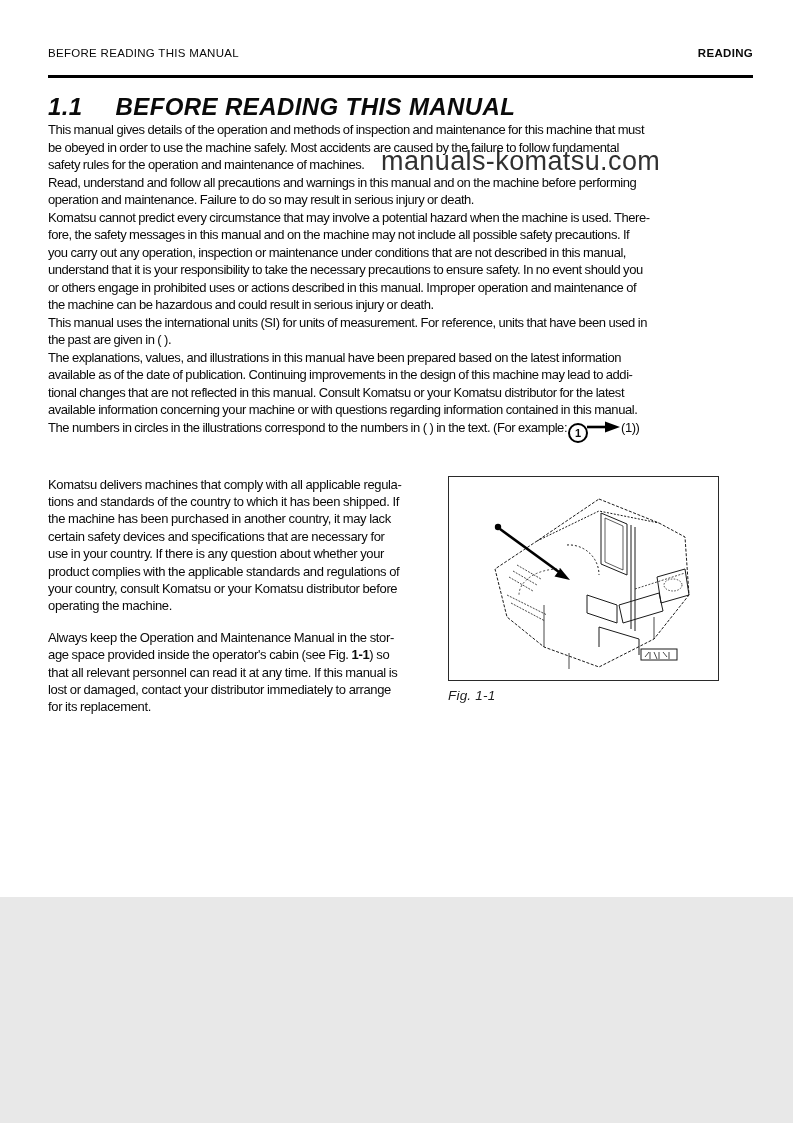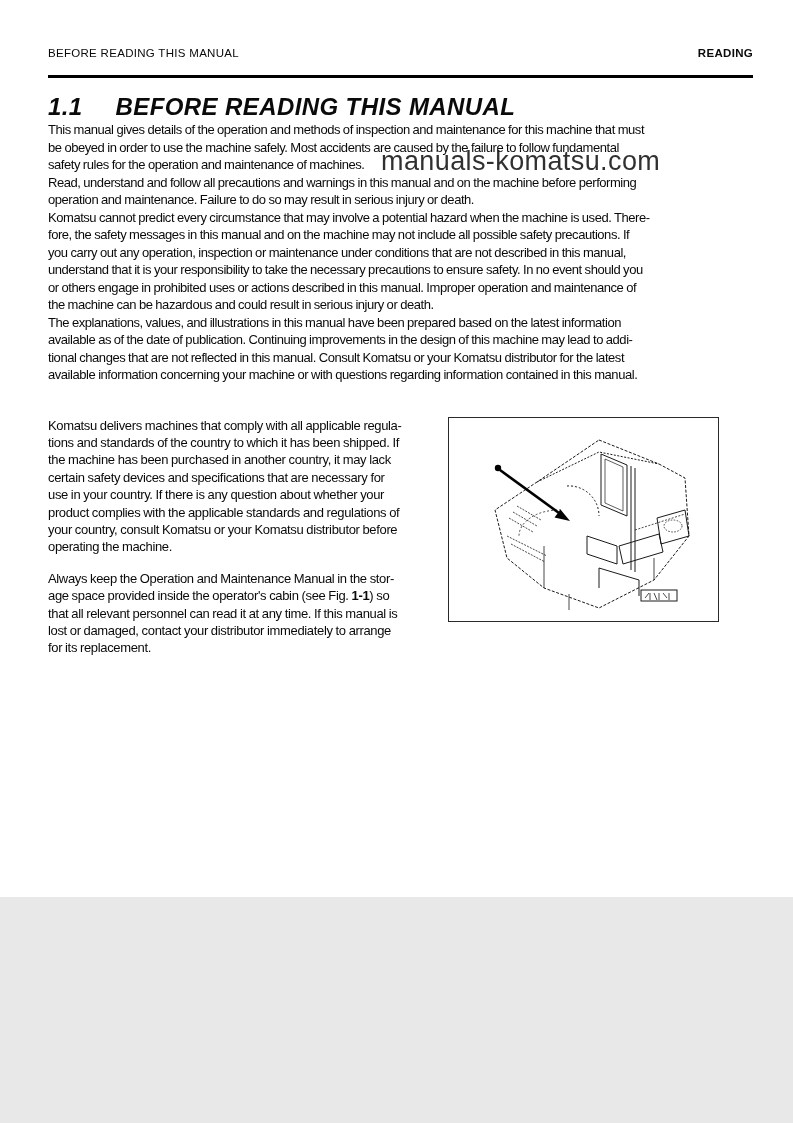--- a/index.html
+++ b/index.html
@@ -83,25 +83,31 @@
 be obeyed in order to use the machine safely. Most accidents are caused by the failure to follow fundamental
 safety rules for the operation and maintenance of machines.</p>
     <p class="para mt-p2">Read, understand and follow all precautions and warnings in this manual and on the machine before performing
 operation and maintenance. Failure to do so may result in serious injury or death.</p>
     <p class="para mt-p3">Komatsu cannot predict every circumstance that may involve a potential hazard when the machine is used. There-
 fore, the safety messages in this manual and on the machine may not include all possible safety precautions. If
 you carry out any operation, inspection or maintenance under conditions that are not described in this manual,
 understand that it is your responsibility to take the necessary precautions to ensure safety. In no event should you
 or others engage in prohibited uses or actions described in this manual. Improper operation and maintenance of
 the machine can be hazardous and could result in serious injury or death.</p>
+    <p class="para mt-p5">This manual uses the international units (SI) for units of measurement. For reference, units that have been used in
+the past are given in ( ).</p>
     <p class="para mt-p6">The explanations, values, and illustrations in this manual have been prepared based on the latest information
 available as of the date of publication. Continuing improvements in the design of this machine may lead to addi-
 tional changes that are not reflected in this manual. Consult Komatsu or your Komatsu distributor for the latest
 available information concerning your machine or with questions regarding information contained in this manual.</p>
 
+    <p class="para mt-ex"><span>The numbers in circles in the illustrations correspond to the numbers in ( ) in the text. (For example:</span><span class="circle-num"><span>1</span></span><svg class="arrow-svg" width="34" height="14" viewBox="0 0 34 14">
+          <line x1="0" y1="7" x2="21" y2="7" stroke="#000" stroke-width="2.6"></line>
+          <polygon points="18,1.5 33,7 18,12.5" fill="#000"></polygon>
+        </svg><span>(1))</span></p>
 
     <div class="columns">
       <div class="left-col">
         <p class="para p1">Komatsu delivers machines that comply with all applicable regula-
 tions and standards of the country to which it has been shipped. If
 the machine has been purchased in another country, it may lack
 certain safety devices and specifications that are necessary for
 use in your country. If there is any question about whether your
 product complies with the applicable standards and regulations of
 your country, consult Komatsu or your Komatsu distributor before
@@ -142,20 +148,21 @@
             <path d="M186,112 L236,96" stroke-dasharray="2 1.5" stroke-width="0.8"></path>
 
             <circle cx="49" cy="50" r="3.2" fill="#000" stroke="none"></circle>
             <line x1="51" y1="52" x2="110" y2="95" stroke="#000" stroke-width="2.6"></line>
             <polygon points="121,103 105.5,99.5 111.5,91.5" fill="#000" stroke="none"></polygon>
 
             <rect x="192" y="172" width="36" height="11" stroke-width="1"></rect>
             <path d="M196,180 l4,-5 M201,175 v7 M205,175 l3,7 M210,175 v7 M214,175 l4,5 M220,175 v7" stroke-width="0.8"></path>
           </svg>
         </div>
+        <div class="fig-caption">Fig. 1-1</div>
       </div>
     </div>
 
   </div>
 
   <div class="footer">
     <span class="pageno">1 - 2</span>
     <span class="center"><span>General Foreword Version</span> <b>1</b></span>
   </div>
 

